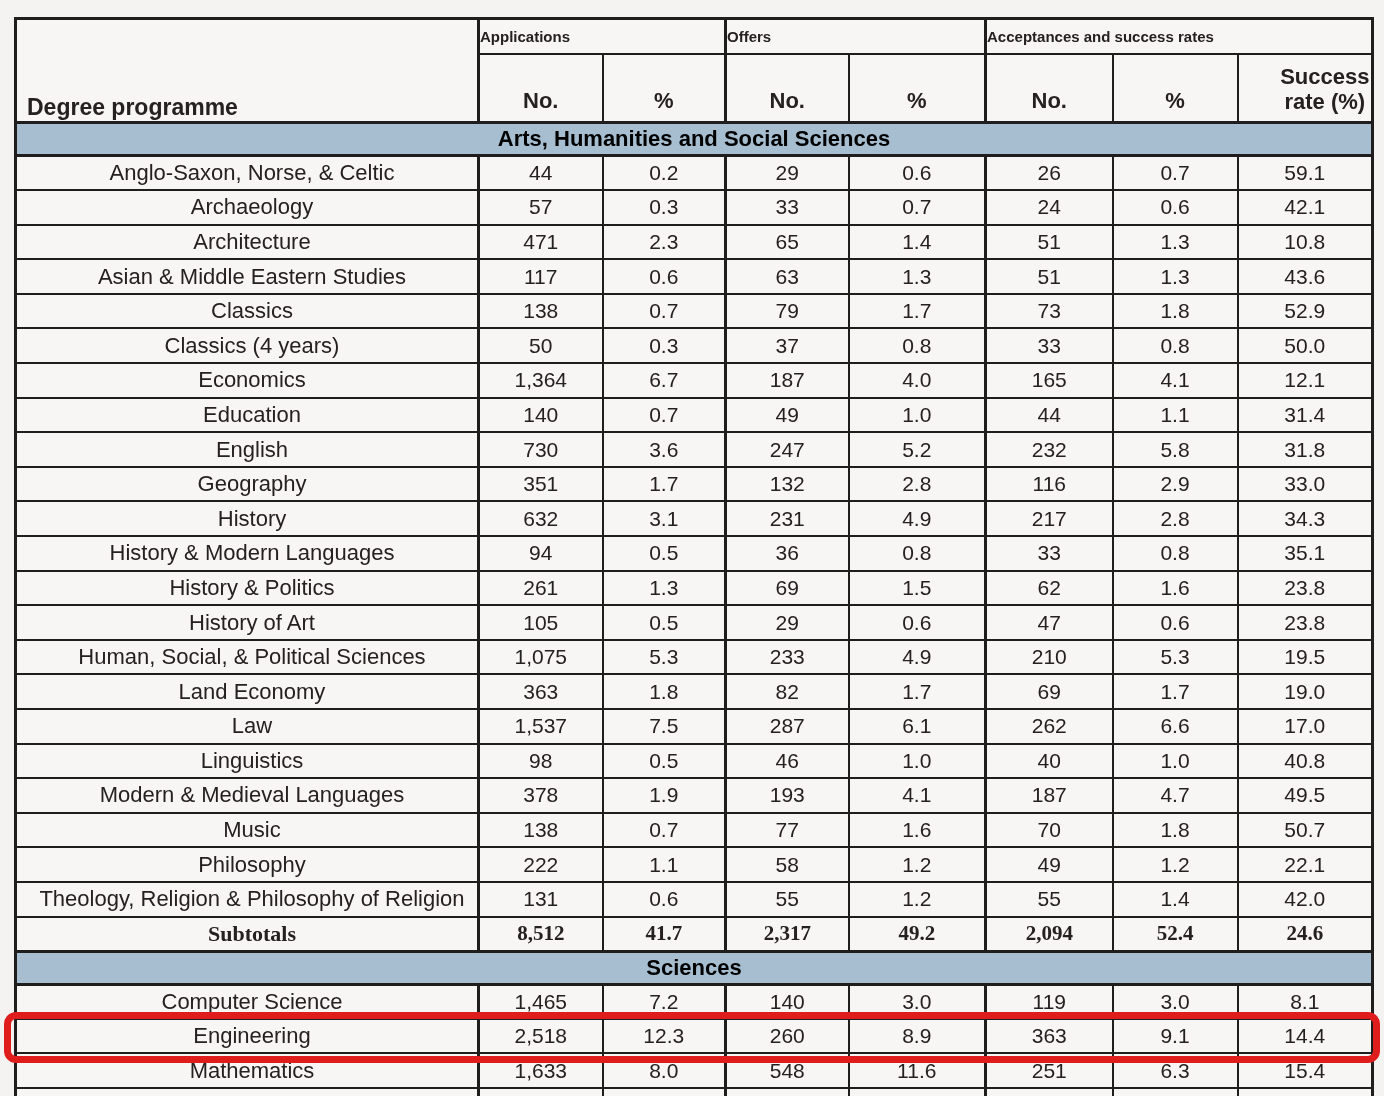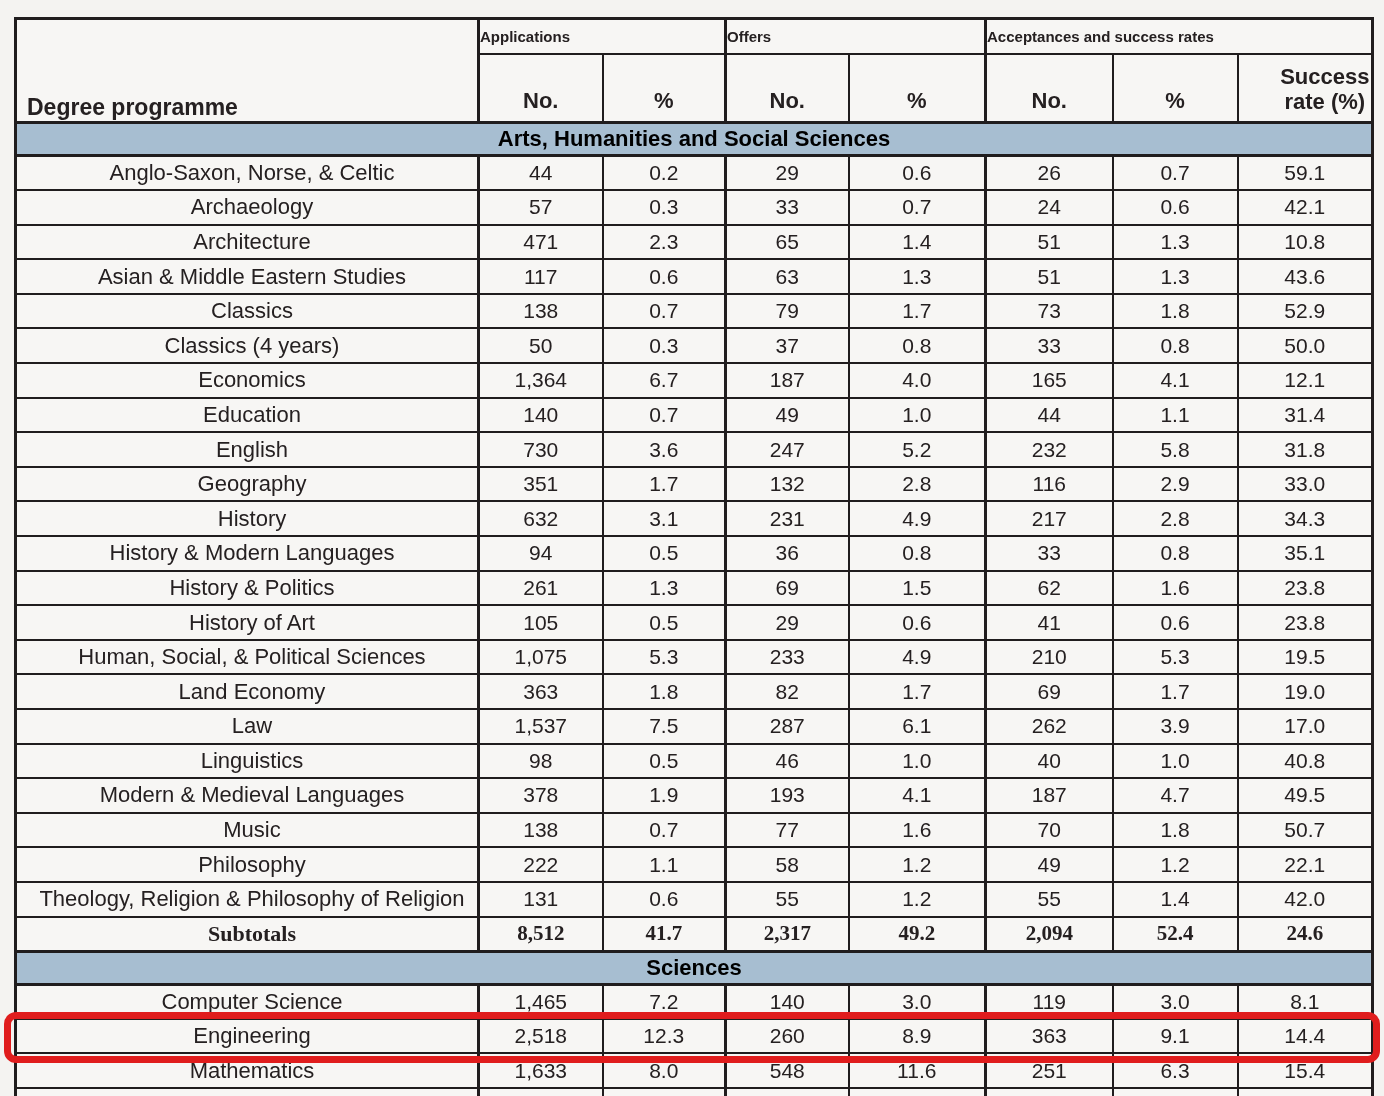--- a/index.html
+++ b/index.html
@@ -223,21 +223,21 @@
           <td class="num gsep">62</td>
           <td class="num">1.6</td>
           <td class="num">23.8</td>
         </tr>
         <tr>
           <td class="prog">History of Art</td>
           <td class="num gsep">105</td>
           <td class="num">0.5</td>
           <td class="num gsep">29</td>
           <td class="num">0.6</td>
-          <td class="num gsep">41</td>
+          <td class="num gsep">47</td>
           <td class="num">0.6</td>
           <td class="num">23.8</td>
         </tr>
         <tr>
           <td class="prog">Human, Social, &amp; Political Sciences</td>
           <td class="num gsep">1,075</td>
           <td class="num">5.3</td>
           <td class="num gsep">233</td>
           <td class="num">4.9</td>
           <td class="num gsep">210</td>
@@ -254,21 +254,21 @@
           <td class="num">1.7</td>
           <td class="num">19.0</td>
         </tr>
         <tr>
           <td class="prog">Law</td>
           <td class="num gsep">1,537</td>
           <td class="num">7.5</td>
           <td class="num gsep">287</td>
           <td class="num">6.1</td>
           <td class="num gsep">262</td>
-          <td class="num">3.9</td>
+          <td class="num">6.6</td>
           <td class="num">17.0</td>
         </tr>
         <tr>
           <td class="prog">Linguistics</td>
           <td class="num gsep">98</td>
           <td class="num">0.5</td>
           <td class="num gsep">46</td>
           <td class="num">1.0</td>
           <td class="num gsep">40</td>
           <td class="num">1.0</td>

